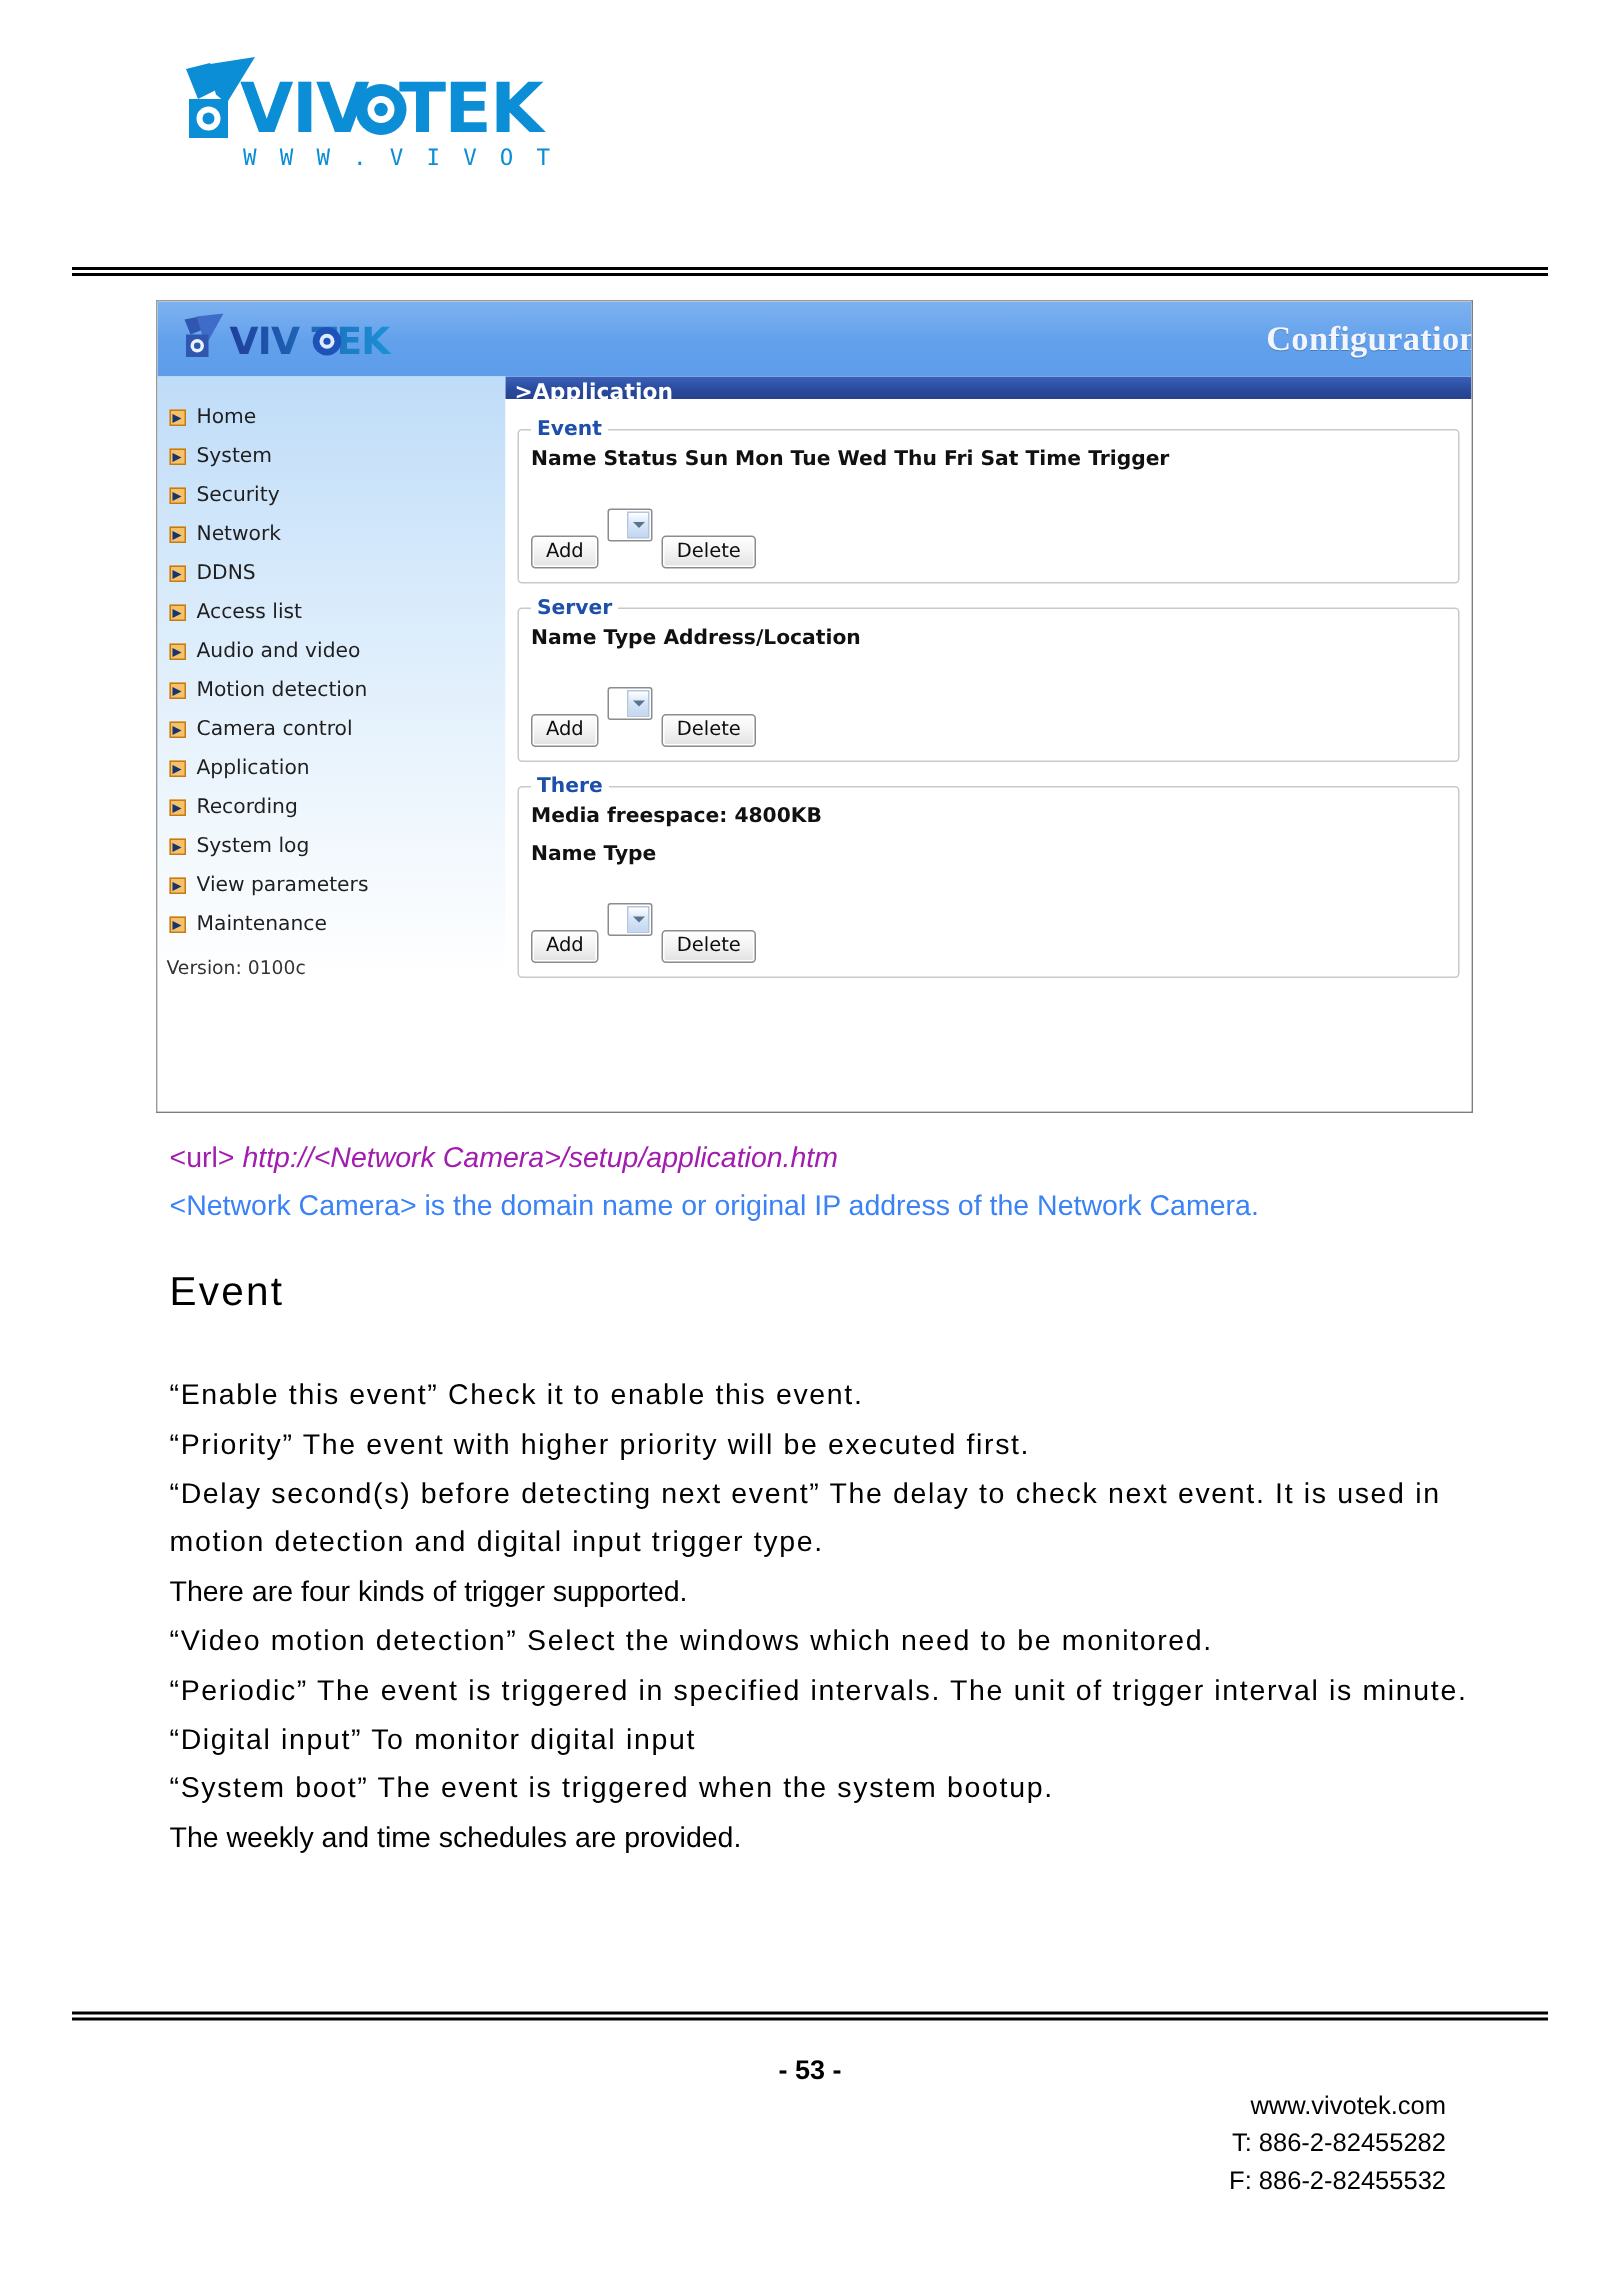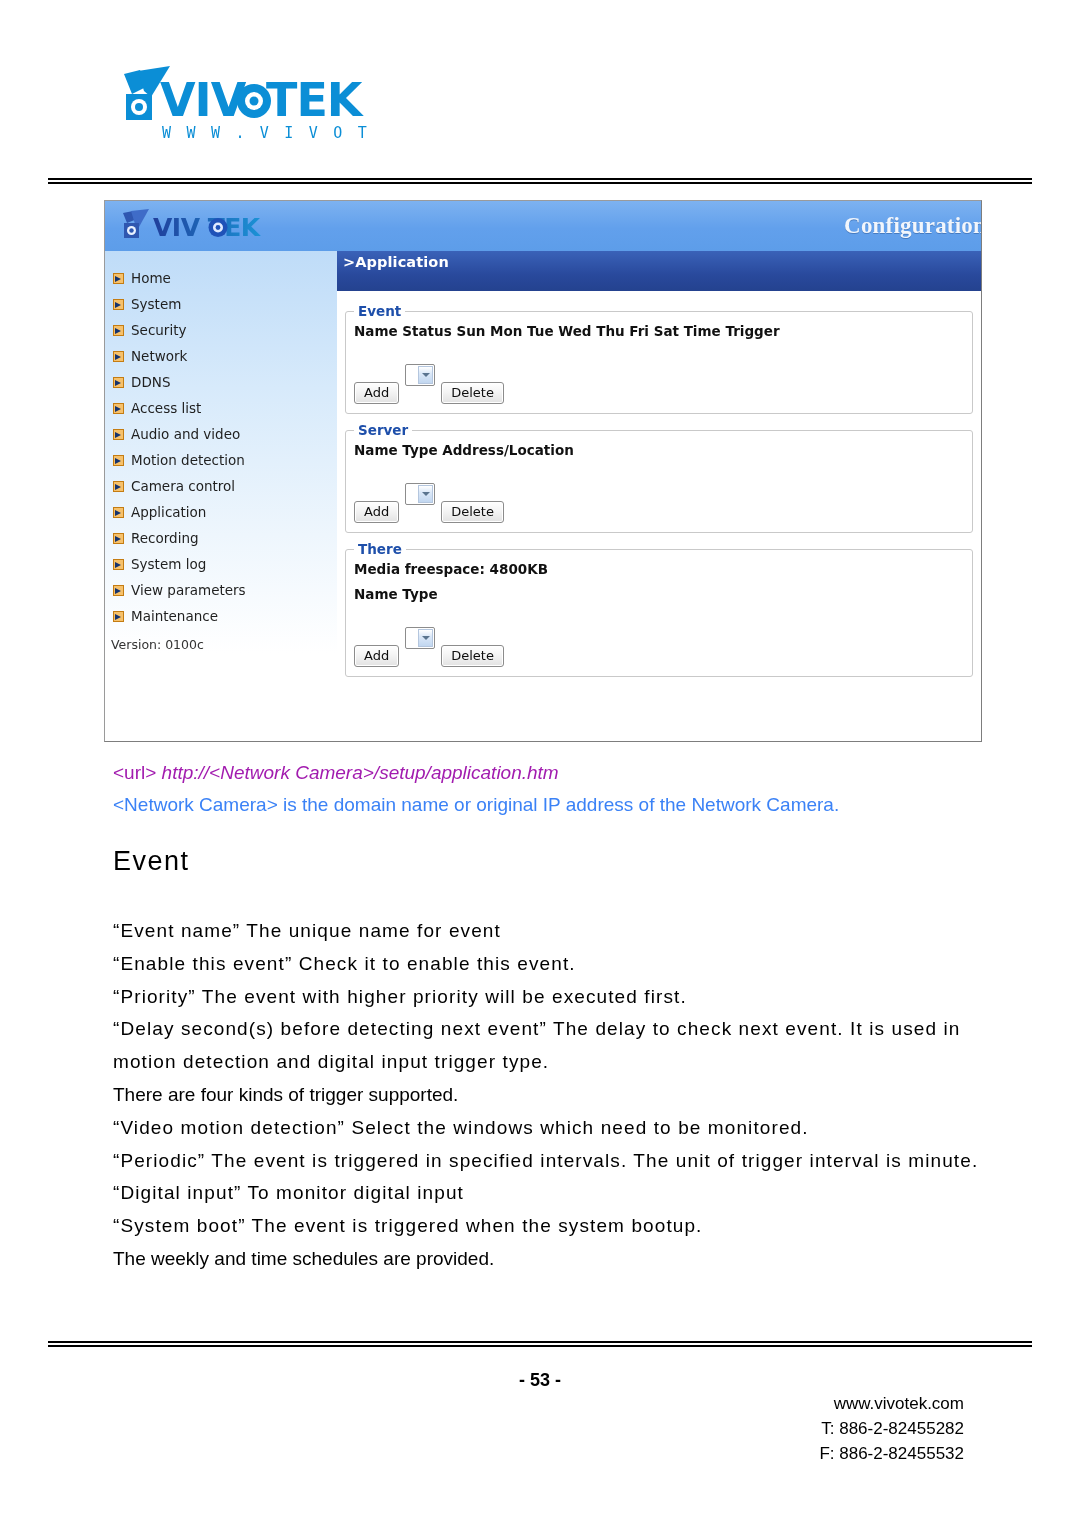--- a/index.html
+++ b/index.html
@@ -13,21 +13,21 @@
     position: relative;
     font-family: "Liberation Sans", sans-serif;
     color: #000;
     overflow: hidden;
   }
 
   
   .page-logo {
     position: absolute;
     left: 118px;
-    top: 64px;
+    top: 36px;
     width: 250px;
     height: 88px;
   }
   .page-logo svg { display:block; }
 
   
   .rule-double {
     position: absolute;
     left: 48px;
     width: 984px;
@@ -140,21 +140,21 @@
     white-space: nowrap;
   }
 
   .shot-main {
     position: absolute;
     left: 232px;
     top: 0; right: 0; bottom: 0;
     background: #ffffff;
   }
   .crumb {
-    height: 40px;
+    height: 15px;
     background: linear-gradient(180deg,#3a62b8 0%, #29499c 60%, #24428f 100%);
     color: #ffffff;
     font-size: 14.5px;
     font-weight: 700;
     line-height: 22px;
     padding-left: 6px;
     font-family: "DejaVu Sans", sans-serif;
     letter-spacing: .1px;
     white-space: nowrap;
   }
@@ -467,21 +467,20 @@
 </div>
 
 <div class="url-block">
   <div class="url-line"><span>&lt;url&gt;</span> <span class="ital">http://&lt;Network Camera&gt;/setup/application.htm</span></div>
   <div class="para-line">&lt;Network Camera&gt; is the domain name or original IP address of the Network Camera.</div>
 </div>
 
 <h1 class="sect">Event</h1>
 
 <div class="body-copy">
-  <p class="q">“Event name” The unique name for event</p>
   <p class="q">“Enable this event” Check it to enable this event.</p>
   <p class="q">“Priority” The event with higher priority will be executed first.</p>
   <p class="q">“Delay second(s) before detecting next event” The delay to check next event. It is used in motion detection and digital input trigger type.</p>
   <p>There are four kinds of trigger supported.</p>
   <p class="q">“Video motion detection” Select the windows which need to be monitored.</p>
   <p class="q">“Periodic” The event is triggered in specified intervals. The unit of trigger interval is minute.</p>
   <p class="q">“Digital input” To monitor digital input</p>
   <p class="q">“System boot” The event is triggered when the system bootup.</p>
   <p>The weekly and time schedules are provided.</p>
 </div>

